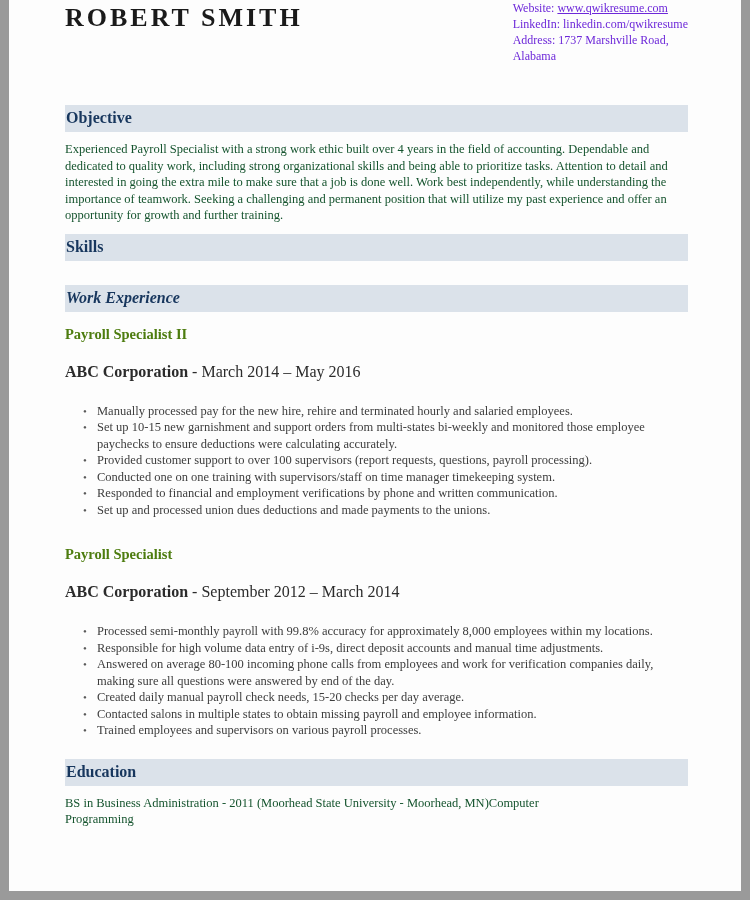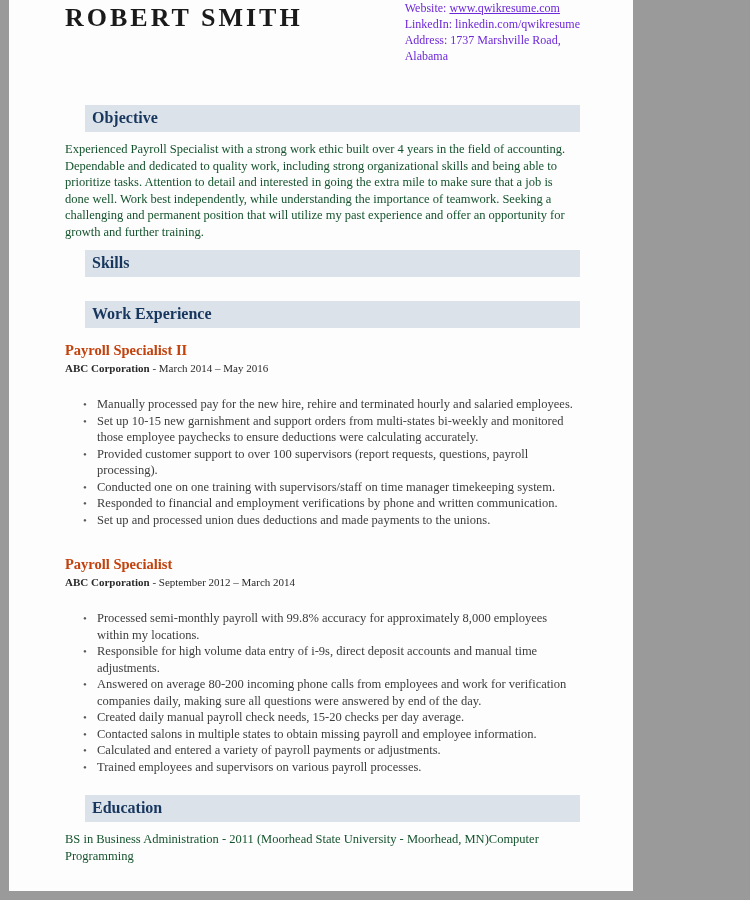--- a/index.html
+++ b/index.html
@@ -6,51 +6,50 @@
   html, body { width: 750px; height: 900px; }
   body {
     background: #9a9a9a;
     font-family: "Liberation Serif", "DejaVu Serif", serif;
     position: relative;
     overflow: hidden;
   }
   .page {
     position: absolute;
     left: 9px; top: 0;
-    width: 624px; height: 891px;
+    width: 732px; height: 891px;
     background: #fdfdfd;
     overflow: hidden;
     padding: 0 53px 0 56px;
   }
   .header { display: flex; justify-content: space-between; align-items: flex-start; padding-top: 0; }
   .name {
     font-size: 26px; font-weight: 700; letter-spacing: 3px;
     color: #1a1a1a; padding-top: 3px; white-space: nowrap;
   }
   .contact { font-size: 12px; line-height: 16px; color: #6d28d9; }
   .contact .link { text-decoration: underline; }
   .section-bar {
     background: #dbe2ea; color: #17365d;
     font-weight: 700; font-size: 16px;
-    padding: 4px 9px 5px 7px;
-    margin-left: 20px;
+    padding: 4px 9px 5px 1px;
   }
   .mt-objective { margin-top: 41px; }
   .mt-skills { margin-top: 10px; }
-  .mt-work { margin-top: 24px; }
+  .mt-work { margin-top: 24px; font-style: italic; }
   .mt-education { margin-top: 20px; }
   .body-text {
     margin-top: 9px;
     font-size: 12.5px; line-height: 16.5px; color: #14532d;
     text-align: left;
   }
   .job { margin-top: 14px; }
   .job2 { margin-top: 28px; }
-  .job-title { color: #c2410c; font-weight: 700; font-size: 14.5px; }
-  .company-line { margin-top: 3px; font-size: 11px; color: #2b2b2b; }
+  .job-title { color: #4d7c0f; font-weight: 700; font-size: 14.5px; }
+  .company-line { margin-top: 20px; font-size: 16px; color: #2b2b2b; }
   .company { font-weight: 700; }
   .bullets { margin-top: 22px; list-style: none; }
   .bullets li {
     position: relative;
     padding-left: 32px;
     font-size: 12.5px; line-height: 16.5px; color: #3d3d3d;
   }
   .bullets li::before {
     content: "\2022";
     position: absolute; left: 18px; top: 0;
@@ -91,24 +90,23 @@
       <li>Set up and processed union dues deductions and made payments to the unions.</li>
     </ul>
   </div>
 
   <div class="job job2">
     <div class="job-title">Payroll Specialist</div>
     <div class="company-line"><span class="company">ABC Corporation</span> <span>- September 2012 – March 2014</span></div>
     <ul class="bullets">
       <li>Processed semi-monthly payroll with 99.8% accuracy for approximately 8,000 employees within my locations.</li>
       <li>Responsible for high volume data entry of i-9s, direct deposit accounts and manual time adjustments.</li>
-      <li>Answered on average 80-200 incoming phone calls from employees and work for verification companies daily, making sure all questions were answered by end of the day.</li>
+      <li>Answered on average 80-100 incoming phone calls from employees and work for verification companies daily, making sure all questions were answered by end of the day.</li>
       <li>Created daily manual payroll check needs, 15-20 checks per day average.</li>
       <li>Contacted salons in multiple states to obtain missing payroll and employee information.</li>
-      <li>Calculated and entered a variety of payroll payments or adjustments.</li>
       <li>Trained employees and supervisors on various payroll processes.</li>
     </ul>
   </div>
 
   <div class="section-bar mt-education">Education</div>
   <p class="body-text"><span>BS in Business Administration - 2011 (Moorhead State University - Moorhead, MN)Computer</span><br><span>Programming</span></p>
 
 </div>
 
 </body></html>

